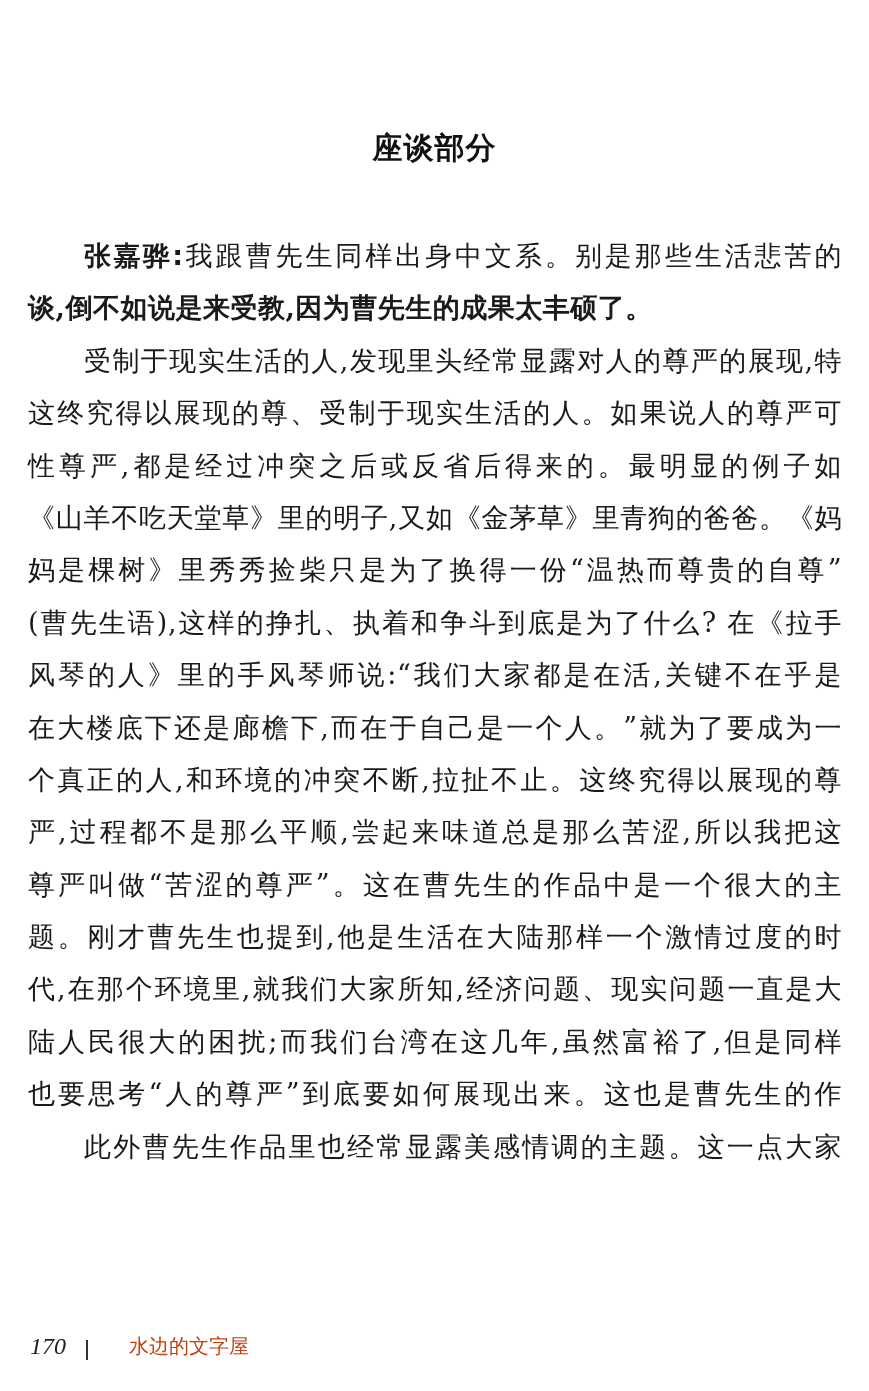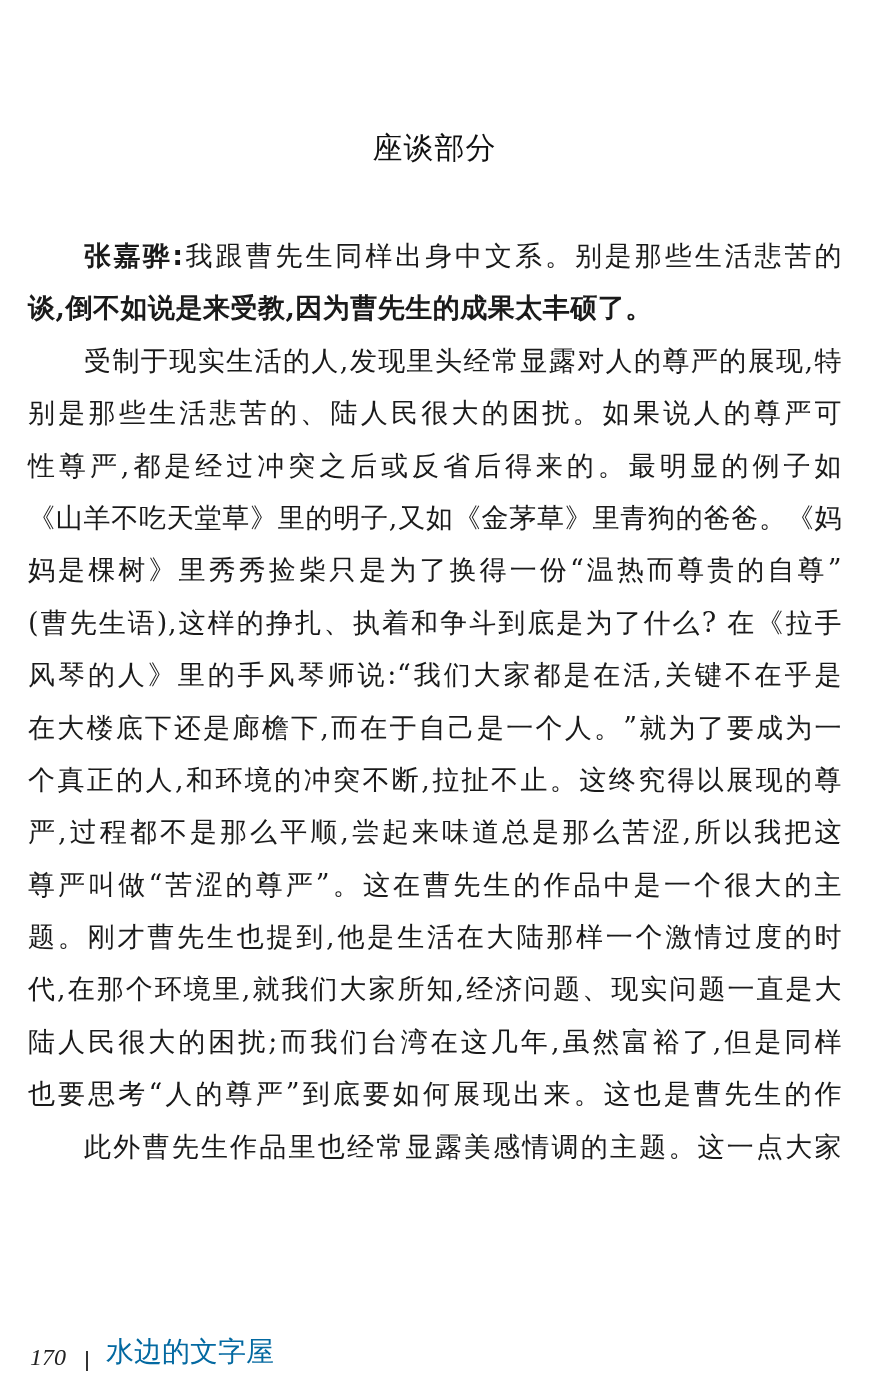--- a/index.html
+++ b/index.html
@@ -1,43 +1,43 @@
 <!DOCTYPE html>
 <html><head>
   <meta charset="utf-8">
   <style>
     html, body { margin: 0; padding: 0; background: #ffffff; }
     body { width: 869px; height: 1391px; position: relative; overflow: hidden;
            font-family: "DejaVu Serif", "Liberation Serif", serif; color: #1a1a1a; }
     .title { position: absolute; top: 128px; left: 0; width: 869px; text-align: center;
-             font-family: "DejaVu Sans", "Liberation Sans", sans-serif; font-weight: normal;
+             font-family: "DejaVu Sans", "Liberation Sans", sans-serif; font-weight: bold;
              font-size: 30px; letter-spacing: 1px; color: #111; }
     .body-text { position: absolute; top: 230px; left: 28px; width: 814px; }
     .line { height: 52.4px; line-height: 52.4px; font-size: 27px; white-space: nowrap;
             text-align: justify; text-align-last: justify; letter-spacing: 0.5px; }
     .line.indent { padding-left: 56px; }
     .line.last { text-align-last: left; font-weight: bold; }
     .speaker { font-family: "DejaVu Sans", "Liberation Sans", sans-serif; font-weight: bold; letter-spacing: 0; margin-top: 24px; }
     .footer { position: absolute; top: 1333px; left: 30px; display: flex; align-items: flex-end; }
     .page-num { font-family: "Liberation Serif", serif; font-style: italic; font-size: 24px; color: #222; }
     .sep { display: inline-block; width: 2px; height: 20px; background: #333; margin: 0 18px 0 20px; }
-    .book-title { font-family: "DejaVu Sans", "Liberation Sans", sans-serif; font-size: 28px; color: #0369a1; }
+    .book-title { font-family: "DejaVu Sans", "Liberation Sans", sans-serif; font-size: 20px; color: #c2410c; margin-left: 23px; }
   </style>
 </head>
 <body>
 
 <div class="title">座谈部分</div>
 
 <div class="body-text">
 
   <div class="line indent"><span class="speaker">张嘉骅:</span><span>我跟曹先生同样出身中文系。别是那些生活悲苦的</span></div>
   <div class="line last">谈,倒不如说是来受教,因为曹先生的成果太丰硕了。</div>
 
   <div class="line indent">受制于现实生活的人,发现里头经常显露对人的尊严的展现,特</div>
-  <div class="line">别是那些生活悲苦的、陆人民很大的困扰。如果说人的尊严可</div>
+  <div class="line">这终究得以展现的尊、受制于现实生活的人。如果说人的尊严可</div>
   <div class="line">性尊严,都是经过冲突之后或反省后得来的。最明显的例子如</div>
   <div class="line">《山羊不吃天堂草》里的明子,又如《金茅草》里青狗的爸爸。《妈</div>
   <div class="line">妈是棵树》里秀秀捡柴只是为了换得一份“温热而尊贵的自尊”</div>
   <div class="line">(曹先生语),这样的挣扎、执着和争斗到底是为了什么? 在《拉手</div>
   <div class="line">风琴的人》里的手风琴师说:“我们大家都是在活,关键不在乎是</div>
   <div class="line">在大楼底下还是廊檐下,而在于自己是一个人。”就为了要成为一</div>
   <div class="line">个真正的人,和环境的冲突不断,拉扯不止。这终究得以展现的尊</div>
   <div class="line">严,过程都不是那么平顺,尝起来味道总是那么苦涩,所以我把这</div>
   <div class="line">尊严叫做“苦涩的尊严”。这在曹先生的作品中是一个很大的主</div>
   <div class="line">题。刚才曹先生也提到,他是生活在大陆那样一个激情过度的时</div>

